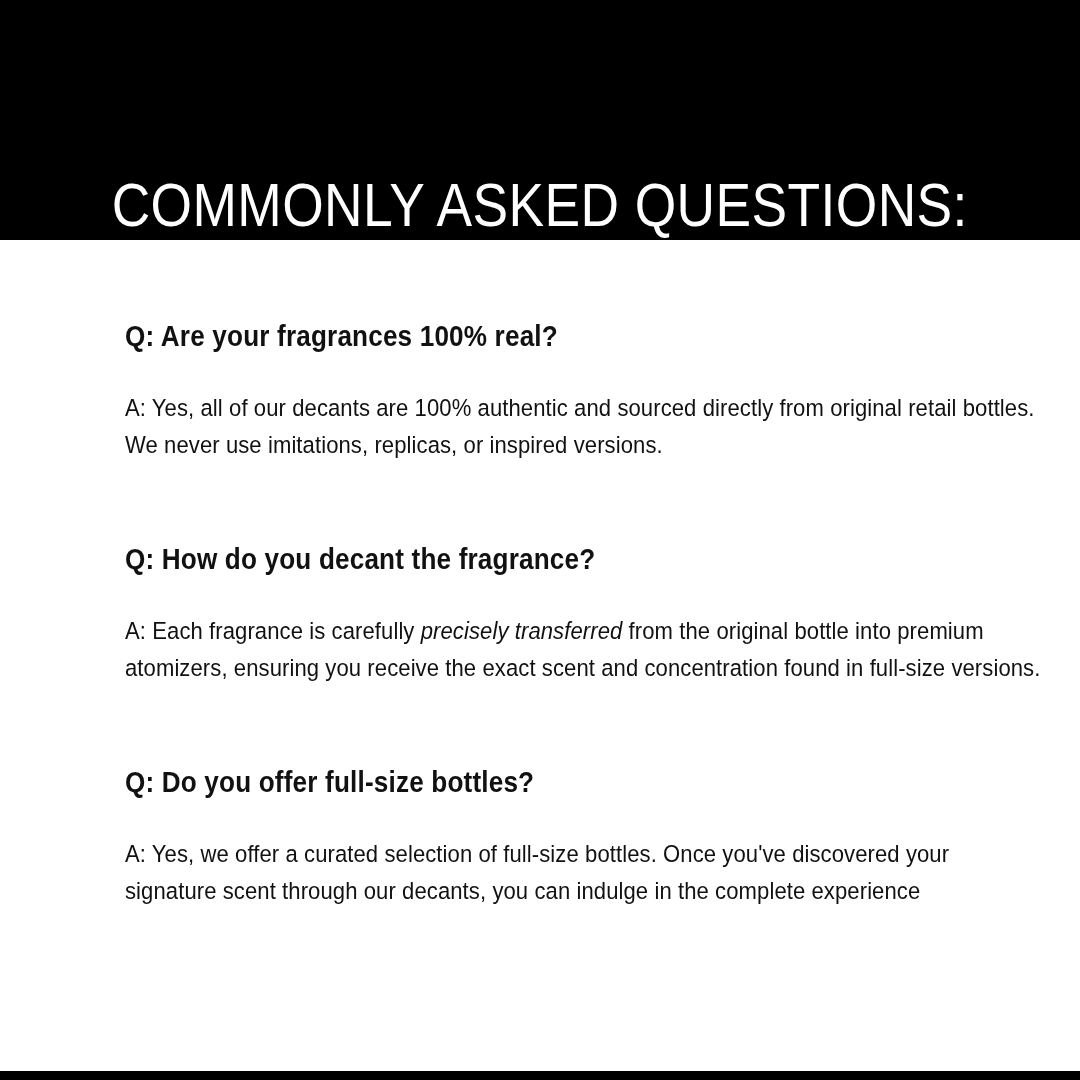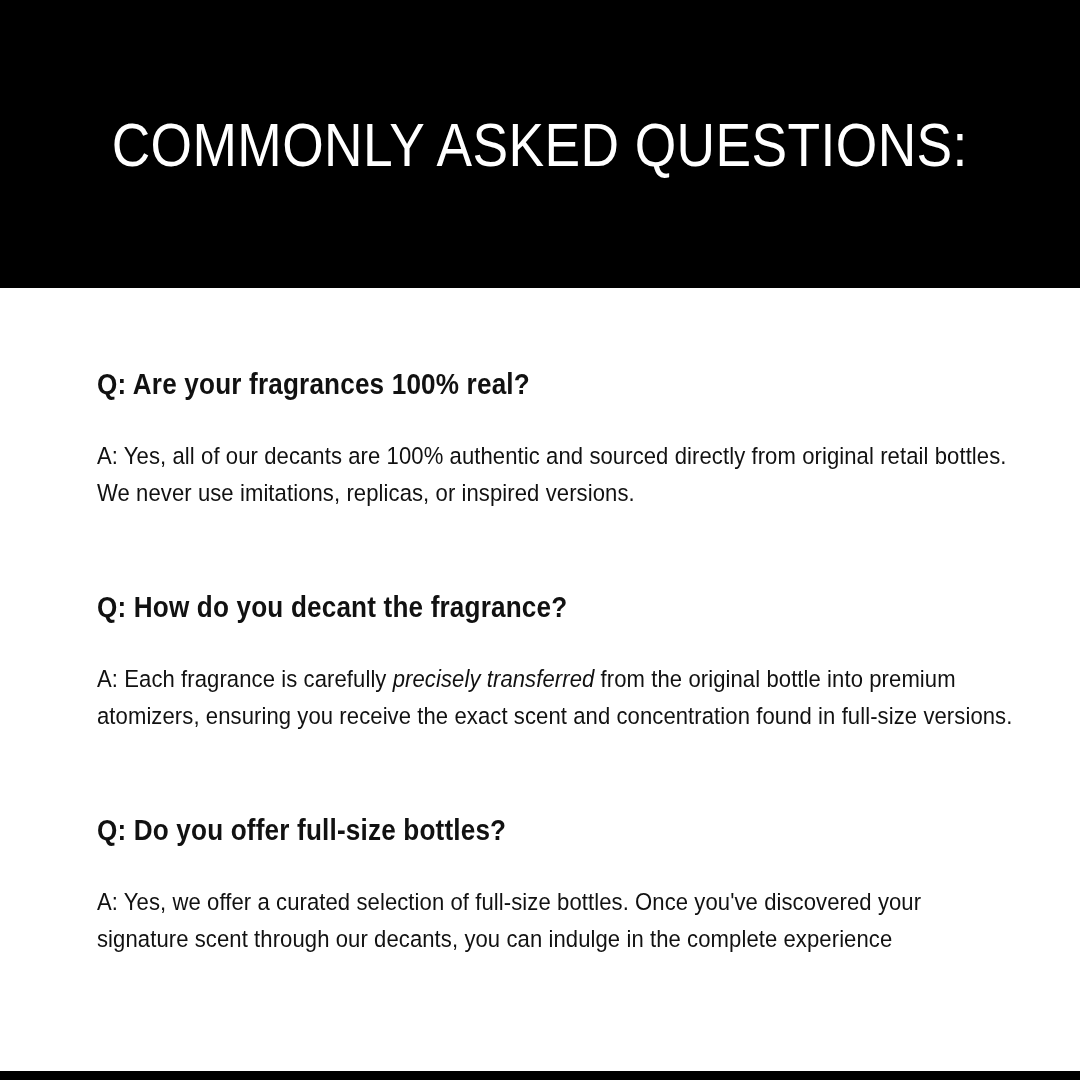--- a/index.html
+++ b/index.html
@@ -9,37 +9,38 @@
   body {
     width: 1080px;
     height: 1080px;
     background: #ffffff;
     overflow: hidden;
     position: relative;
     font-family: "Liberation Sans", sans-serif;
   }
   .header-band {
     width: 1080px;
-    height: 288px;
+    height: 240px;
     background: #000000;
     display: flex;
-    align-items: center;
+    align-items: flex-end;
     justify-content: center;
   }
   .header-title {
     color: #ffffff;
     font-size: 62px;
     font-weight: 400;
     letter-spacing: 0.5px;
     white-space: nowrap;
     transform: scaleX(0.86);
     transform-origin: center center;
   }
   .content {
     padding: 78px 0 0 97px;
+    margin-left: 28px;
   }
   .faq-item {
     width: 1020px;
     transform: scaleX(0.9);
     transform-origin: left top;
     margin: 0 0 78px 0;
   }
   .faq-question {
     font-size: 29px;
     font-weight: 700;

